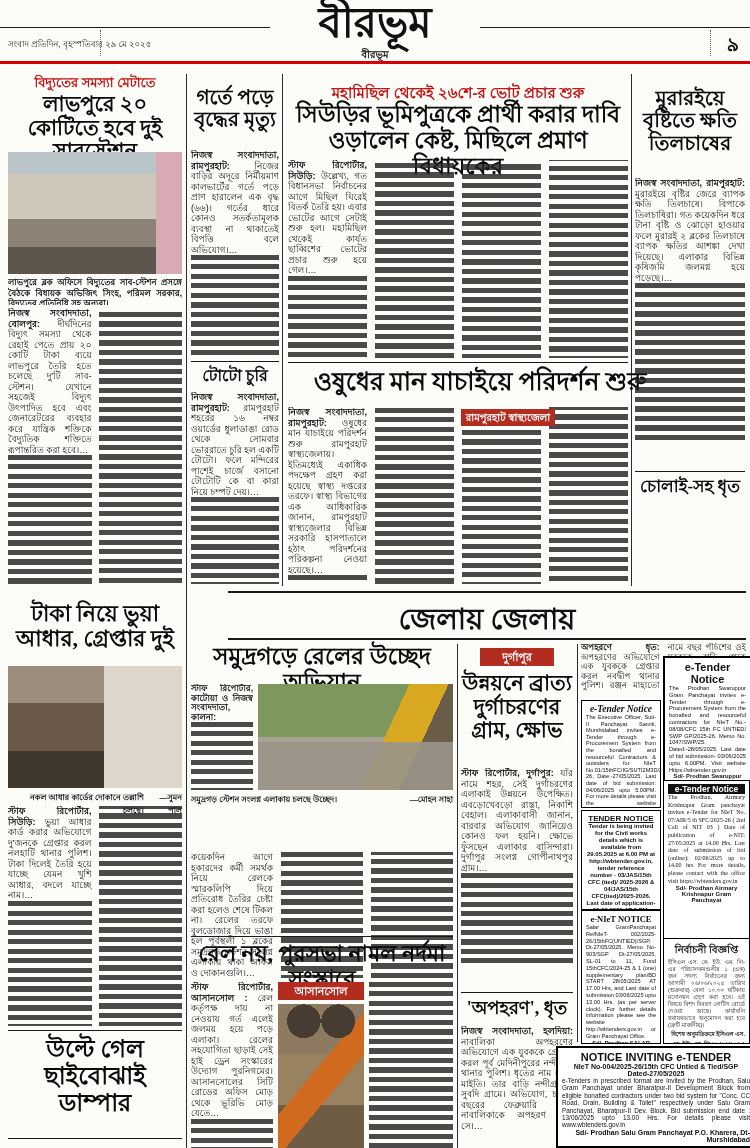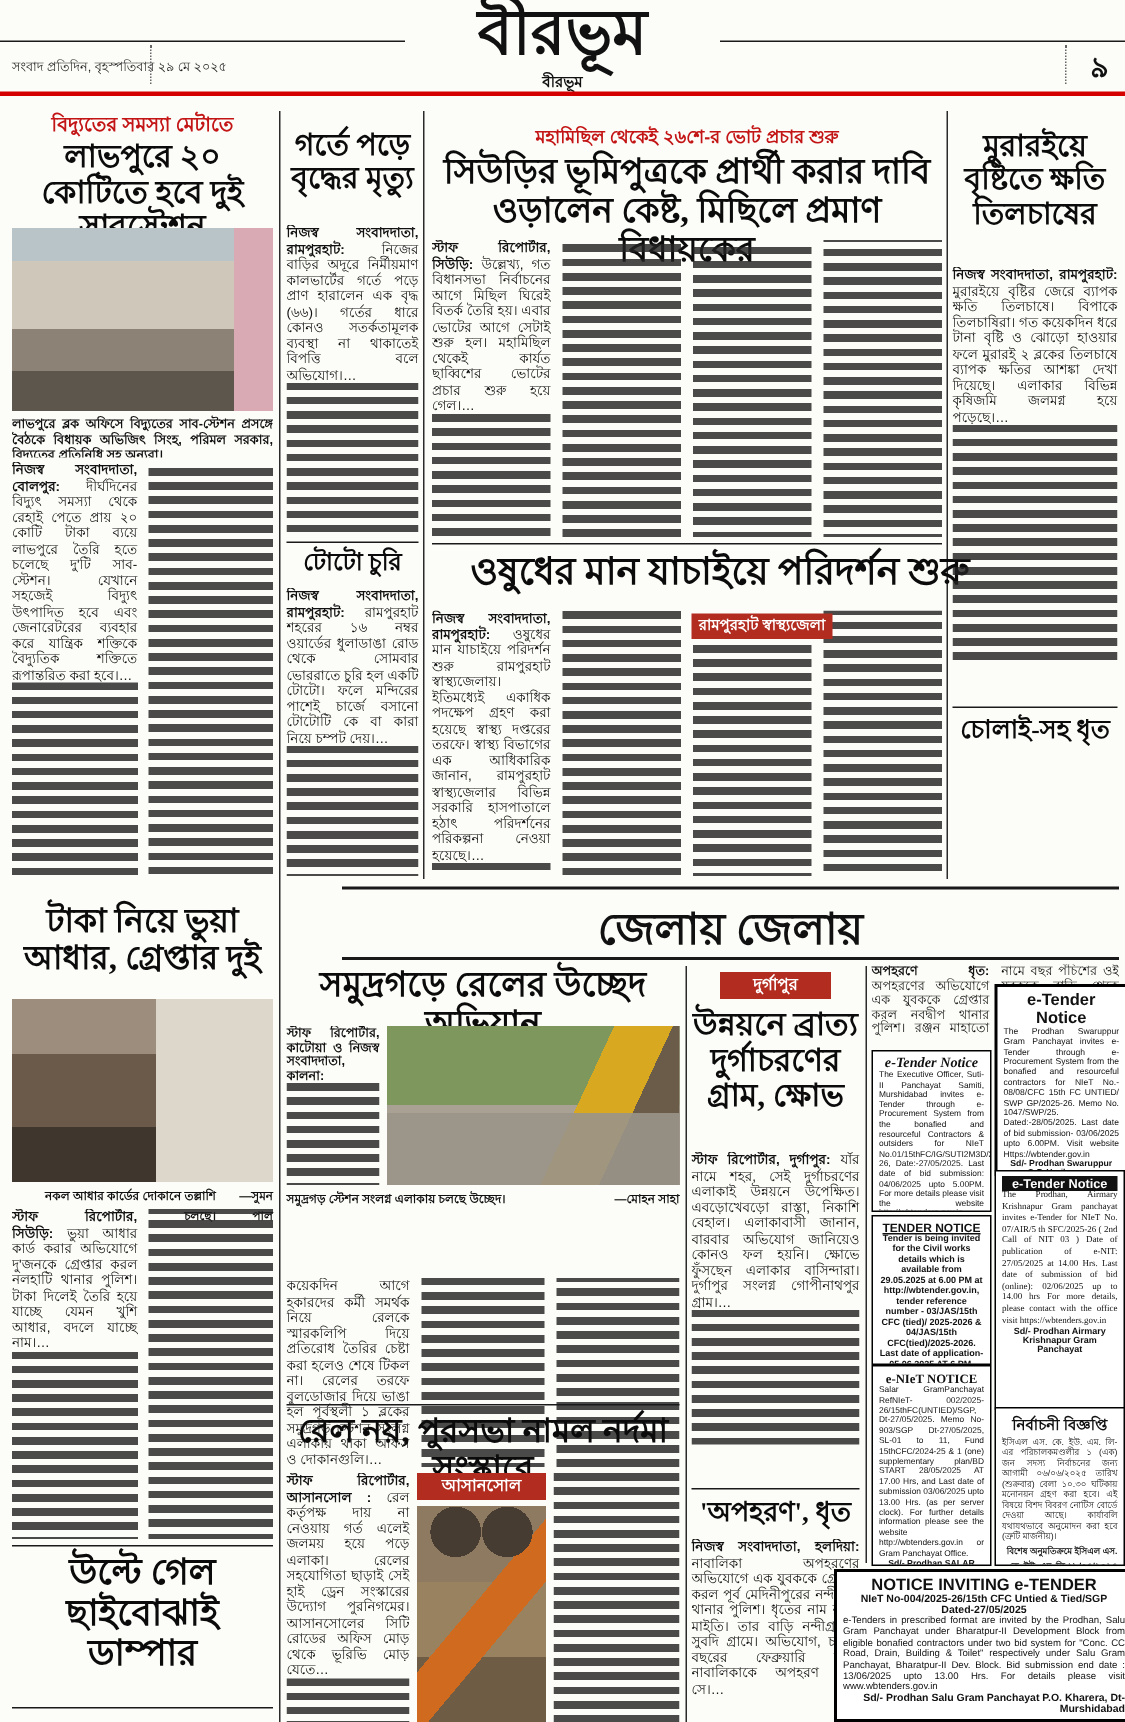--- a/index.html
+++ b/index.html
@@ -85,21 +85,21 @@
     <p><span class="byline">নিজস্ব সংবাদদাতা, রামপুরহাট:</span> <span>নিজের বাড়ির অদূরে নির্মীয়মাণ কালভার্টের গর্তে পড়ে প্রাণ হারালেন এক বৃদ্ধ (৬৬)। গর্তের ধারে কোনও সতর্কতামূলক ব্যবস্থা না থাকাতেই বিপত্তি বলে অভিযোগ।…</span></p>
     <div class="sim" style="height:130px;"></div>
   </div>
   <div class="abs hrule" style="left:191px;top:361px;width:88px;"></div>
   <div class="abs headline" style="left:191px;top:367px;width:88px;font-size:16px;">টোটো চুরি</div>
   <div class="abs body-block" style="left:191px;top:392px;width:88px;height:192px;">
     <p><span class="byline">নিজস্ব সংবাদদাতা, রামপুরহাট:</span> <span>রামপুরহাট শহরের ১৬ নম্বর ওয়ার্ডের ধুলাডাঙা রোড থেকে সোমবার ভোররাতে চুরি হল একটি টোটো। ফলে মন্দিরের পাশেই চার্জে বসানো টোটোটি কে বা কারা নিয়ে চম্পট দেয়।…</span></p>
     <div class="sim" style="height:100px;"></div>
   </div>
 
-  <div class="abs kicker" style="left:288px;top:85px;width:340px;font-size:12px;">মহামিছিল থেকেই ২৬শে-র ভোট প্রচার শুরু</div>
+  <div class="abs kicker" style="left:288px;top:85px;width:340px;font-size:15px;">মহামিছিল থেকেই ২৬শে-র ভোট প্রচার শুরু</div>
   <div class="abs headline" style="left:288px;top:102px;width:340px;font-size:23px;">সিউড়ির ভূমিপুত্রকে প্রার্থী করার দাবি ওড়ালেন কেষ্ট, মিছিলে প্রমাণ বিধায়কের</div>
   <div class="abs body-block" style="left:288px;top:160px;width:340px;height:198px;column-count:4;column-gap:8px;">
     <p><span class="byline">স্টাফ রিপোর্টার, সিউড়ি:</span> <span>উল্লেখ্য, গত বিধানসভা নির্বাচনের আগে মিছিল ঘিরেই বিতর্ক তৈরি হয়। এবার ভোটের আগে সেটাই শুরু হল। মহামিছিল থেকেই কার্যত ছাব্বিশের ভোটের প্রচার শুরু হয়ে গেল।…</span></p>
     <div class="sim" style="height:720px;"></div>
   </div>
   <div class="abs hrule" style="left:288px;top:362px;width:340px;"></div>
   <div class="abs headline" style="left:288px;top:368px;width:340px;font-size:25px;margin-left:22px;">ওষুধের মান যাচাইয়ে পরিদর্শন শুরু</div>
   <div class="abs body-block" style="left:288px;top:407px;width:340px;height:177px;column-count:4;column-gap:8px;">
     <p><span class="byline">নিজস্ব সংবাদদাতা, রামপুরহাট:</span> <span>ওষুধের মান যাচাইয়ে পরিদর্শন শুরু রামপুরহাট স্বাস্থ্যজেলায়। ইতিমধ্যেই একাধিক পদক্ষেপ গ্রহণ করা হয়েছে স্বাস্থ্য দপ্তরের তরফে। স্বাস্থ্য বিভাগের এক আধিকারিক জানান, রামপুরহাট স্বাস্থ্যজেলার বিভিন্ন সরকারি হাসপাতালে হঠাৎ পরিদর্শনের পরিকল্পনা নেওয়া হয়েছে।…</span></p>
     <div class="sim" style="height:620px;"></div>

